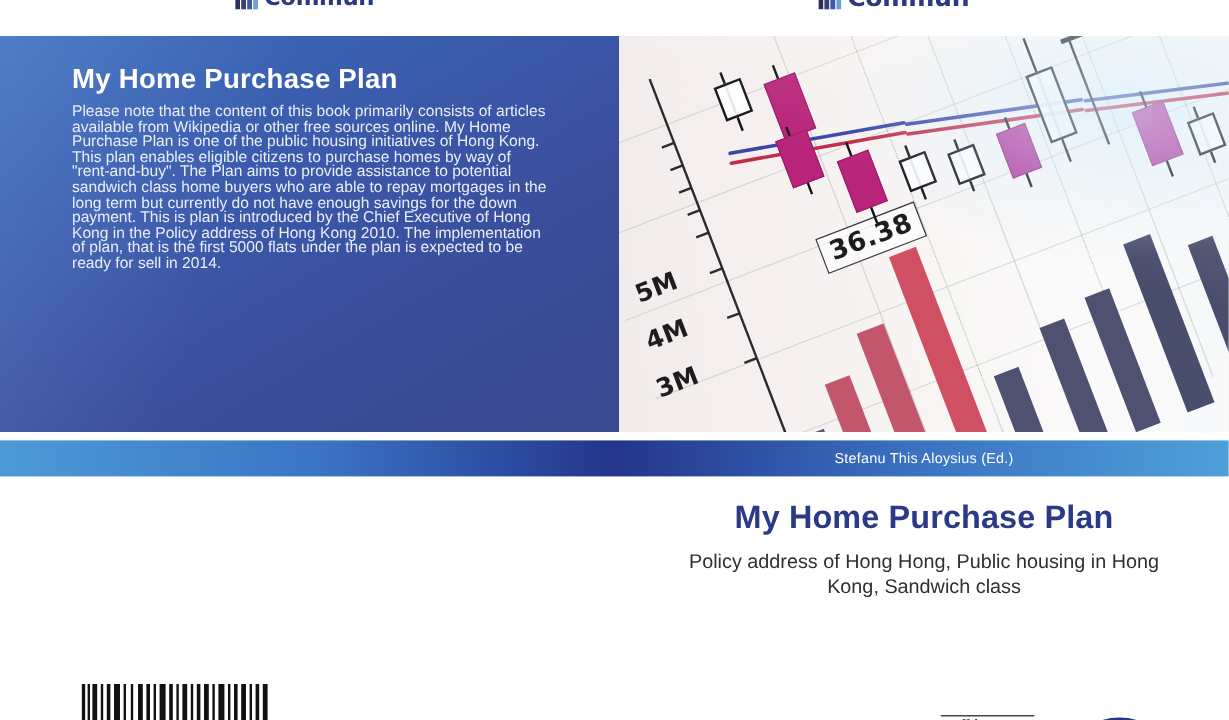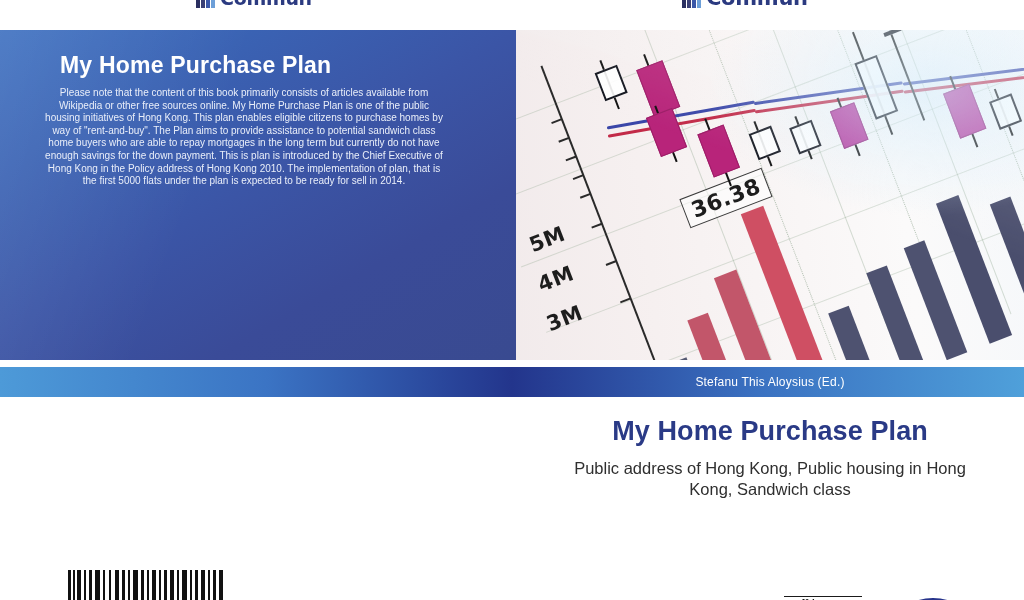--- a/index.html
+++ b/index.html
@@ -46,23 +46,23 @@
   }
   .back-cover:before{
     content:"";position:absolute;left:0;top:0;width:516px;height:330px;
     background:linear-gradient(110deg,rgba(255,255,255,.10) 0%,rgba(255,255,255,0) 40%);
   }
   .bc-title{
     position:absolute;left:60px;top:22px;width:430px;
     color:#ffffff;font-size:23px;font-weight:bold;letter-spacing:.2px;
   }
   .bc-body{
-    position:absolute;left:44px;top:57px;width:400px;
-    color:#e9eef9;font-size:10px;line-height:12.6px;
-    text-align:center;
+    position:absolute;left:60px;top:57px;width:400px;
+    color:#e9eef9;font-size:13px;line-height:12.6px;
+    text-align:left;
   }
 
   
   .photo{
     position:absolute;left:516px;top:0;width:508px;height:330px;
     background:#f2ecec;overflow:hidden;
   }
   .photo-inner{
     position:absolute;left:-60px;top:-90px;width:700px;height:520px;
     transform:rotate(-21deg);transform-origin:50% 50%;
@@ -279,21 +279,21 @@
     </div>
     <div class="blurlayer"></div>
   </div>
 
   <div class="band">
     <div class="band-text">Stefanu This Aloysius (Ed.)</div>
   </div>
 
   <div class="front-text">
     <div class="ft-title">My Home Purchase Plan</div>
-    <div class="ft-sub">Public address of Hong Kong, Public housing in Hong Kong, Sandwich class</div>
+    <div class="ft-sub">Policy address of Hong Hong, Public housing in Hong Kong, Sandwich class</div>
   </div>
 
   <div class="barcode">
     <i style="left:0px;width:3px;"></i>
       <i style="left:5px;width:2px;"></i>
     <i style="left:9px;width:4px;"></i>
       <i style="left:16px;width:2px;"></i>
     <i style="left:21px;width:3px;"></i>
       <i style="left:27px;width:5px;"></i>
     <i style="left:35px;width:2px;"></i>

